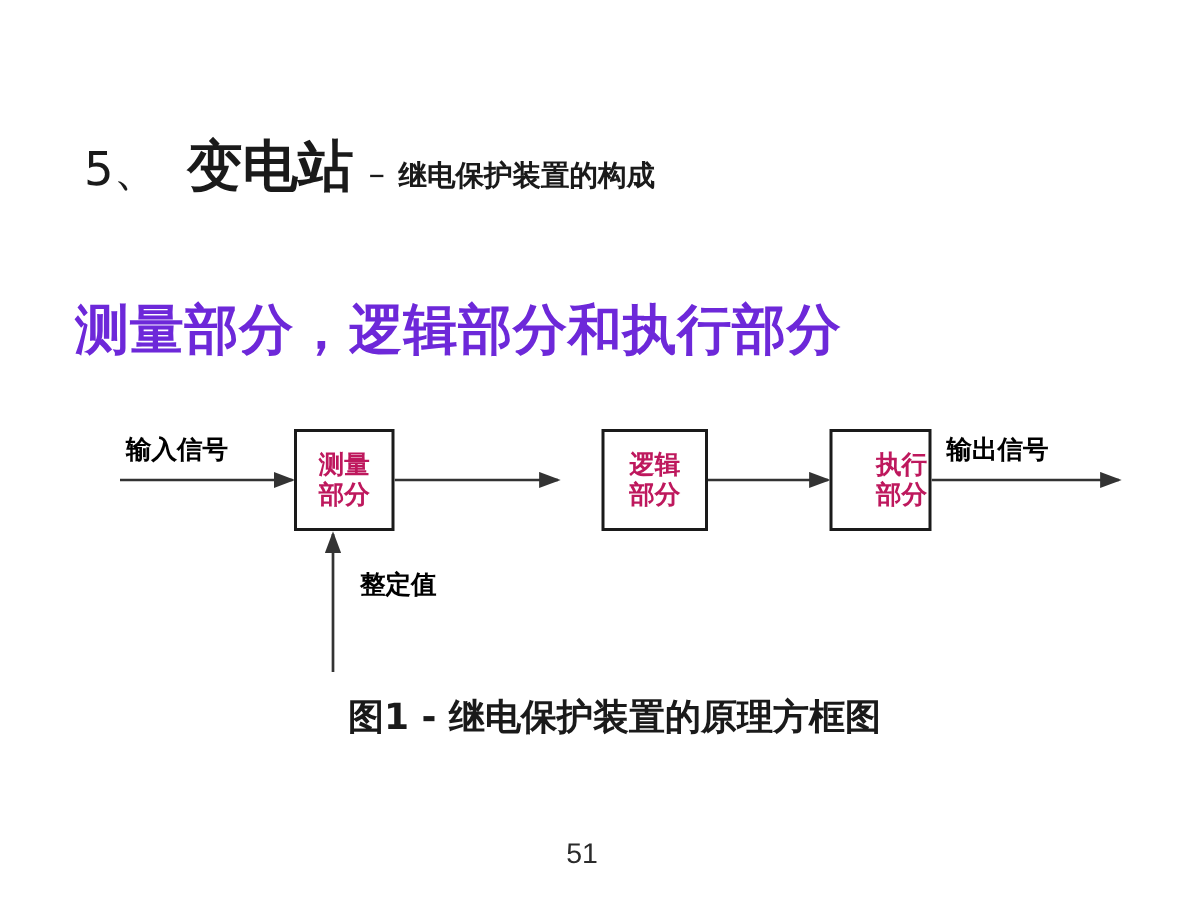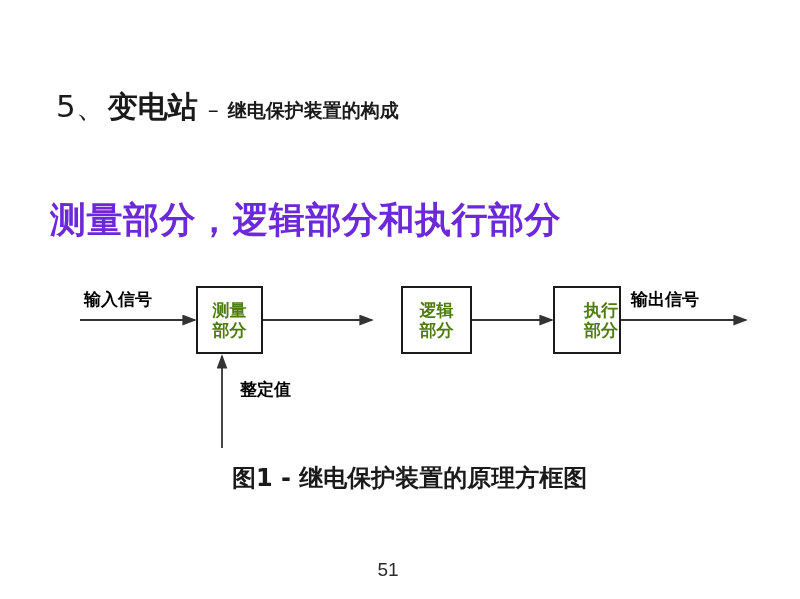--- a/index.html
+++ b/index.html
@@ -28,23 +28,23 @@
     display: flex;
     align-items: baseline;
   }
   .heading .h-num {
     font-size: 31px;
     font-weight: 400;
     letter-spacing: 0px;
     color: #1a1a1a;
   }
   .heading .h-main {
-    font-size: 30px;
+    font-size: 37px;
     font-weight: 700;
-    margin-left: 1px;
+    margin-left: 18px;
     color: #1a1a1a;
   }
   .heading .h-dash {
     font-size: 22px;
     font-weight: 400;
     margin-left: 10px;
     color: #1a1a1a;
   }
   .heading .h-sub {
     font-size: 19px;
@@ -78,21 +78,21 @@
     position: absolute;
     border: 2px solid #1a1a1a;
     background: #ffffff;
     box-sizing: border-box;
     display: flex;
     flex-direction: column;
     align-items: center;
     justify-content: center;
     font-size: 17px;
     font-weight: 700;
-    color: #4d7c0f;
+    color: #be185d;
     line-height: 1.18;
   }
   .dg-box span { display: block; }
 
   .dg-label {
     position: absolute;
     font-size: 17px;
     font-weight: 700;
     color: #000000;
     white-space: nowrap;

